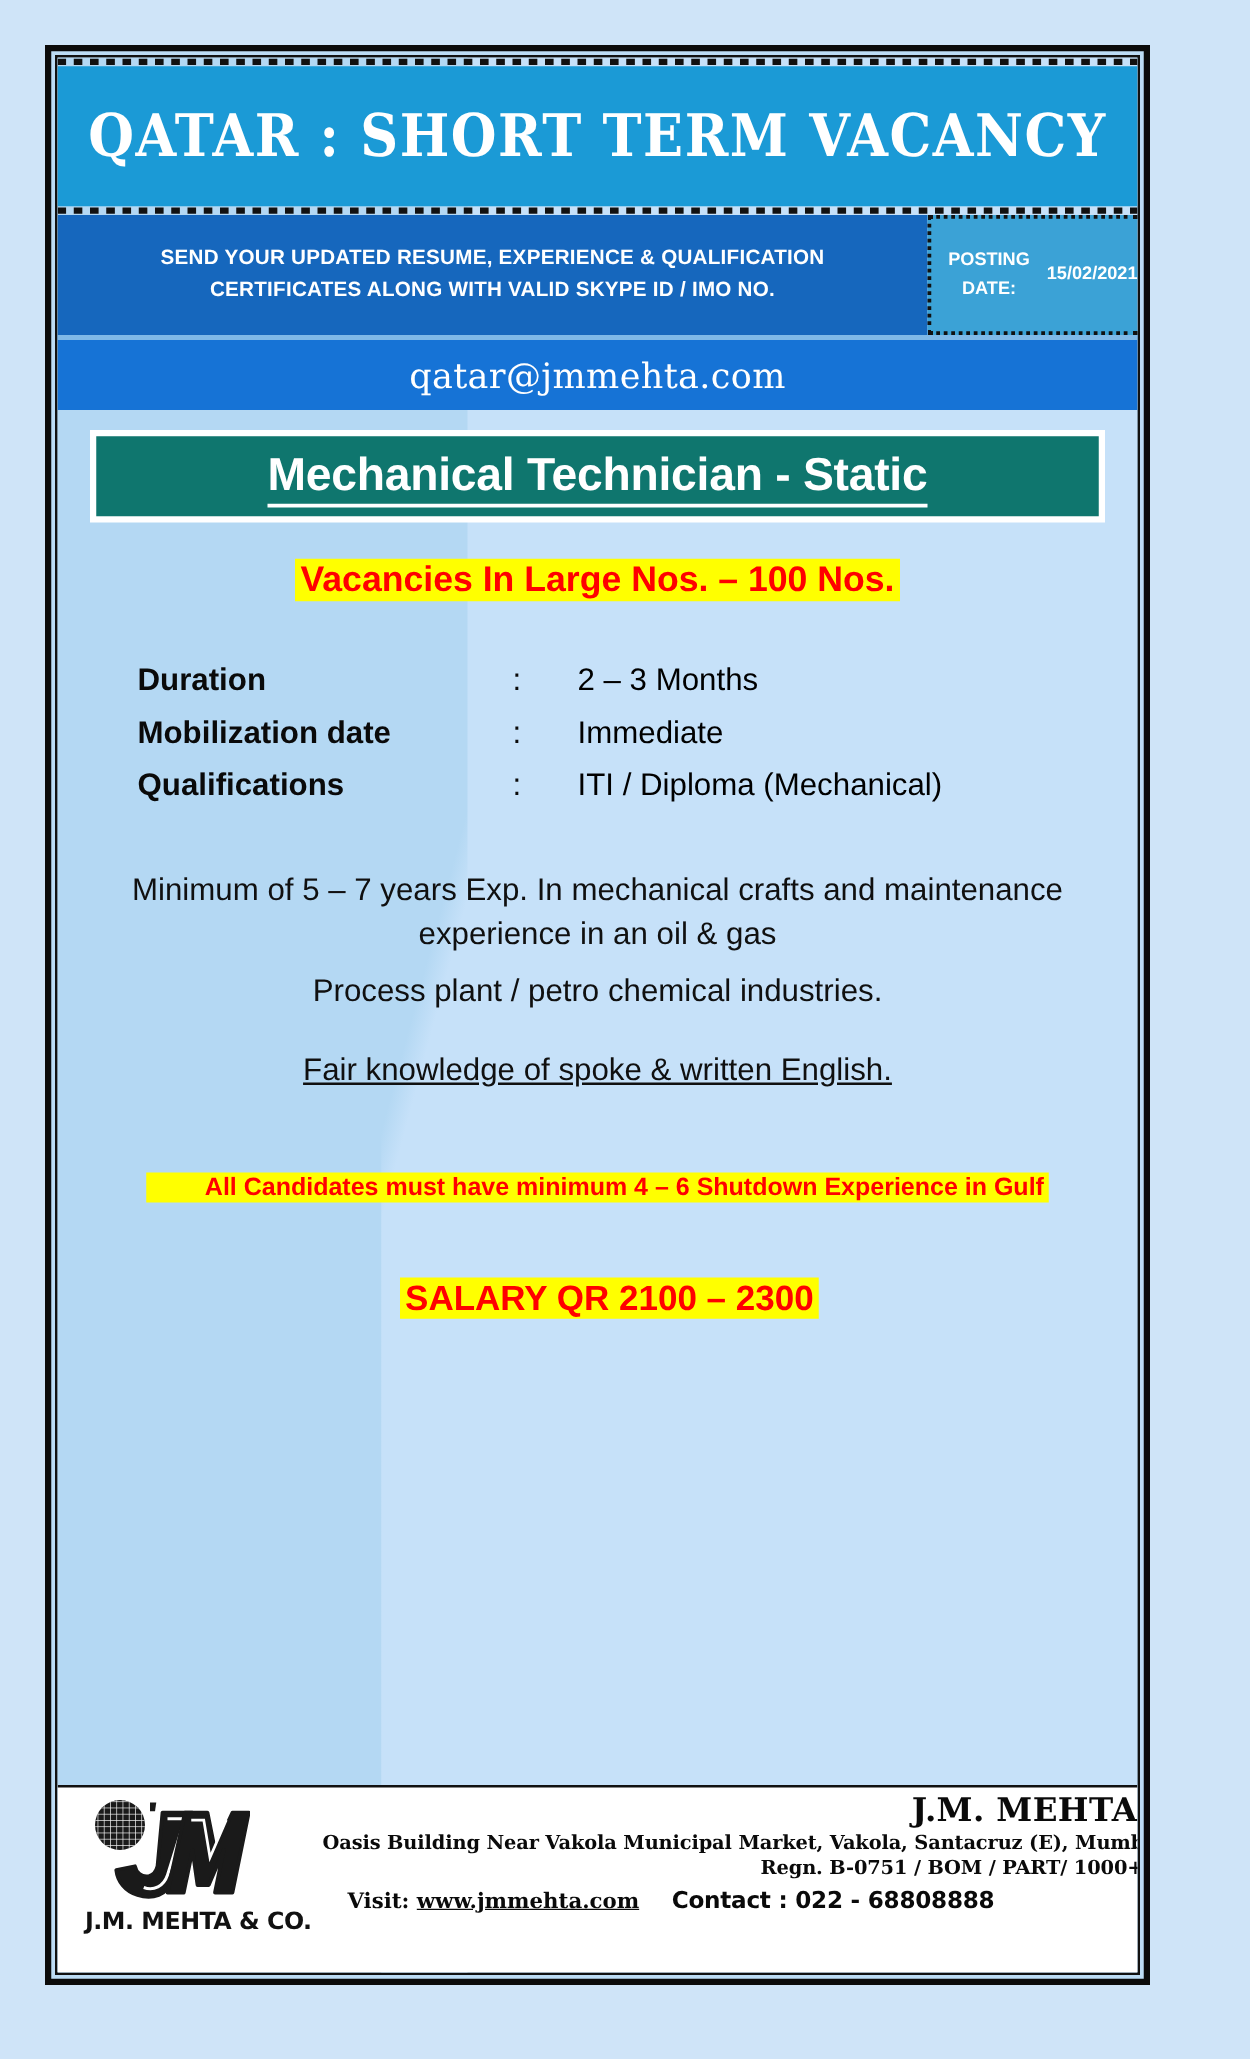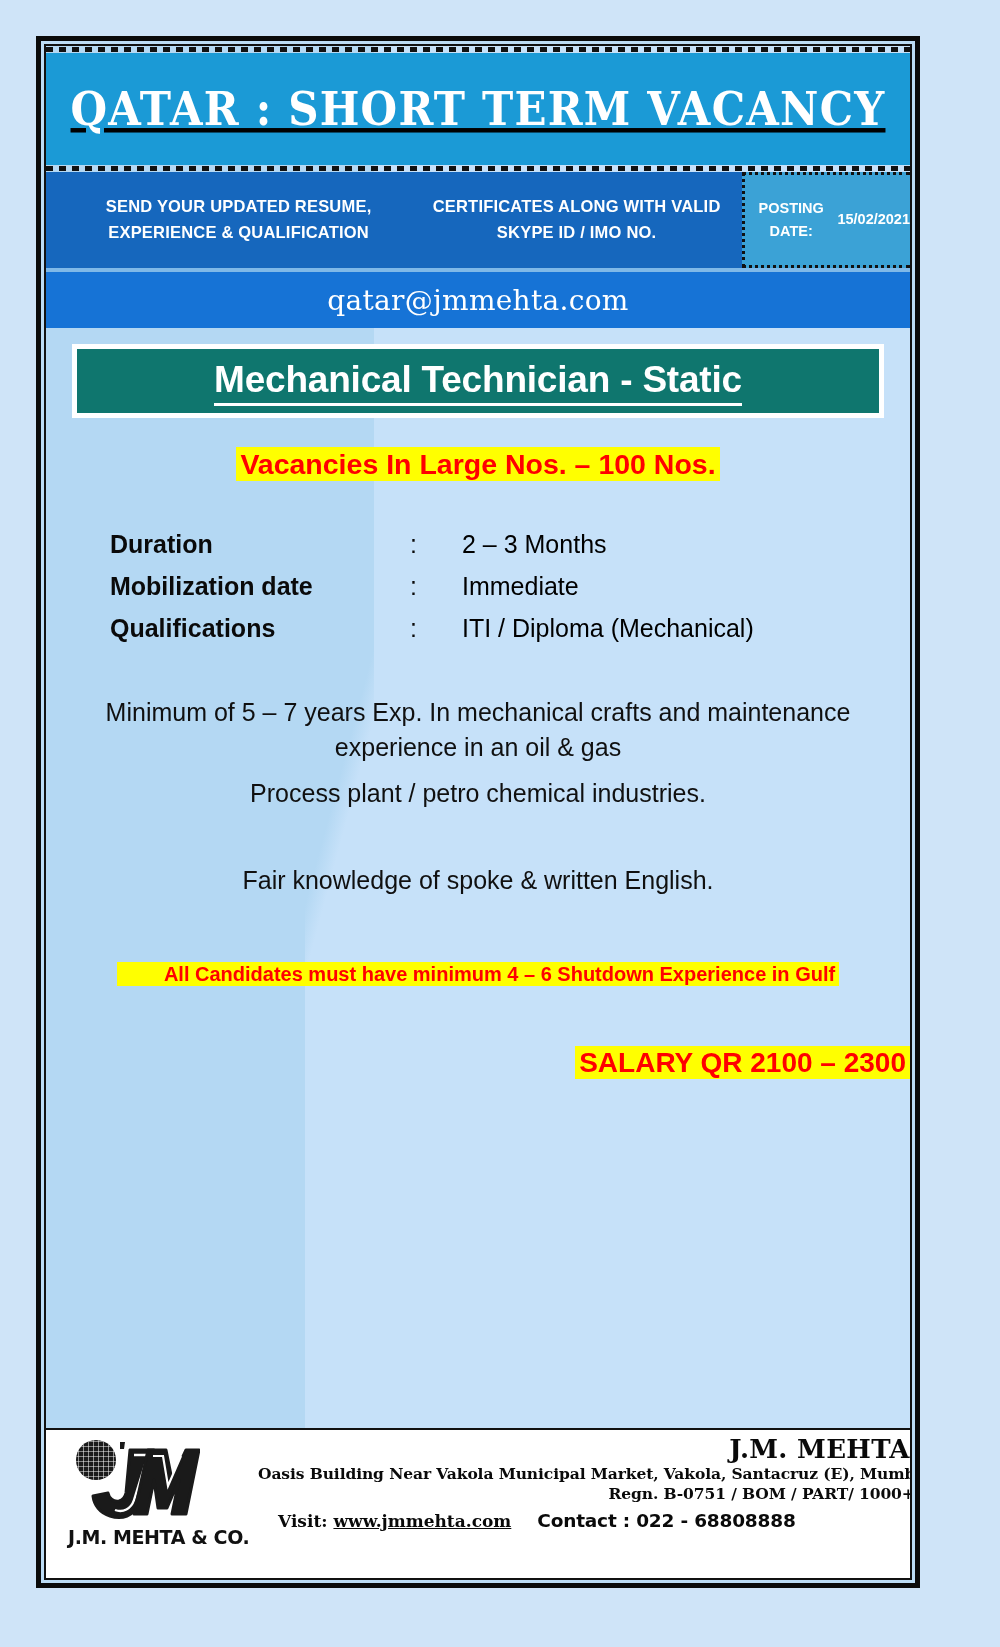--- a/index.html
+++ b/index.html
@@ -61,21 +61,20 @@
     background-size: 13px 5px;
     background-repeat: repeat-x;
     background-position: 0 1px;
   }
 
   
   #header-band {
     position: relative;
     background: #1b9ad6;
     height: 112px;
-    text-decoration: underline;
   }
   #header-title {
     font-family: "DejaVu Serif", serif;
     font-weight: bold;
     color: #ffffff;
     font-size: 42px;
     letter-spacing: 1.2px;
     text-align: center;
     line-height: 112px;
     white-space: nowrap;
@@ -86,20 +85,21 @@
   #strip {
     display: flex;
     height: 96px;
     align-items: stretch;
   }
   #strip-main {
     flex: 1 1 auto;
     background: #1667bd;
     color: #fff;
     display: flex;
+    flex-direction: column;
     align-items: center;
     justify-content: center;
     text-align: center;
     font-weight: bold;
     font-size: 16.5px;
     line-height: 1.55;
     letter-spacing: .2px;
     padding: 0 10px;
     box-sizing: border-box;
   }
@@ -195,31 +195,31 @@
   
   .para {
     text-align: center;
     font-size: 25px;
     color: #101010;
     line-height: 1.42;
     padding: 0 38px;
   }
   #para-exp { margin-top: 52px; }
   #para-plant { margin-top: 10px; }
-  #para-english { margin-top: 52px; }
+  #para-english { margin-top: 28px; text-decoration: underline; }
 
   #shutdown-row {
     text-align: center;
     margin-top: 62px;
     padding: 0 30px;
   }
   #shutdown-text { font-size: 20px; padding-left: 47px; }
 
   #salary-row {
-    text-align: right;
+    text-align: center;
     margin-top: 58px;
     margin-left: 19px;
   }
   #salary-text { font-size: 28px; }
 
   
   #footer {
     position: absolute;
     left: 0; right: 0; bottom: 0;
     height: 148px;

